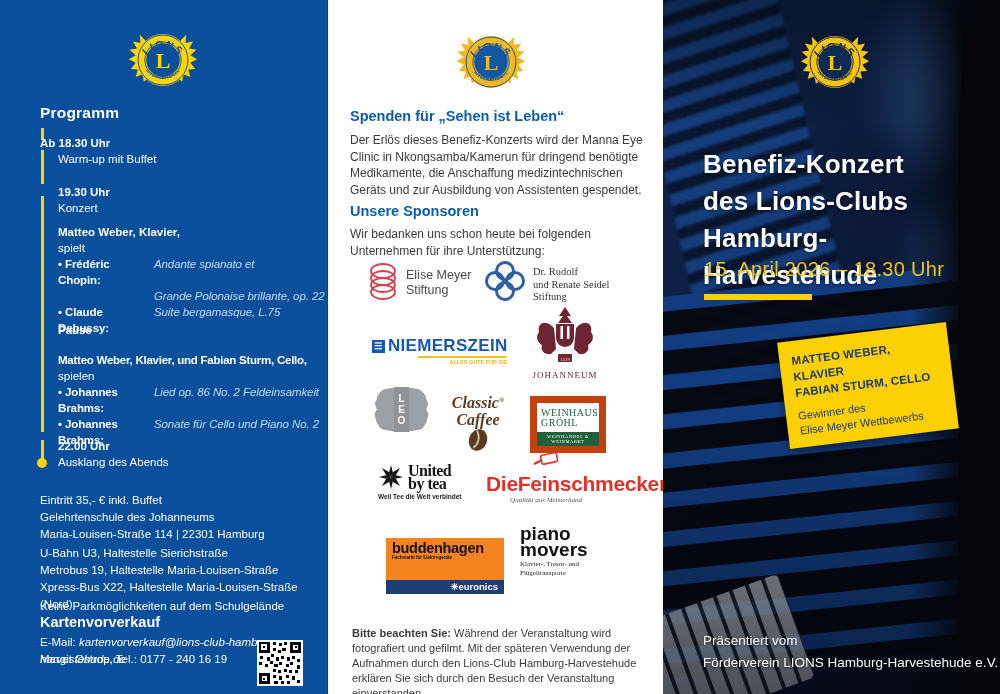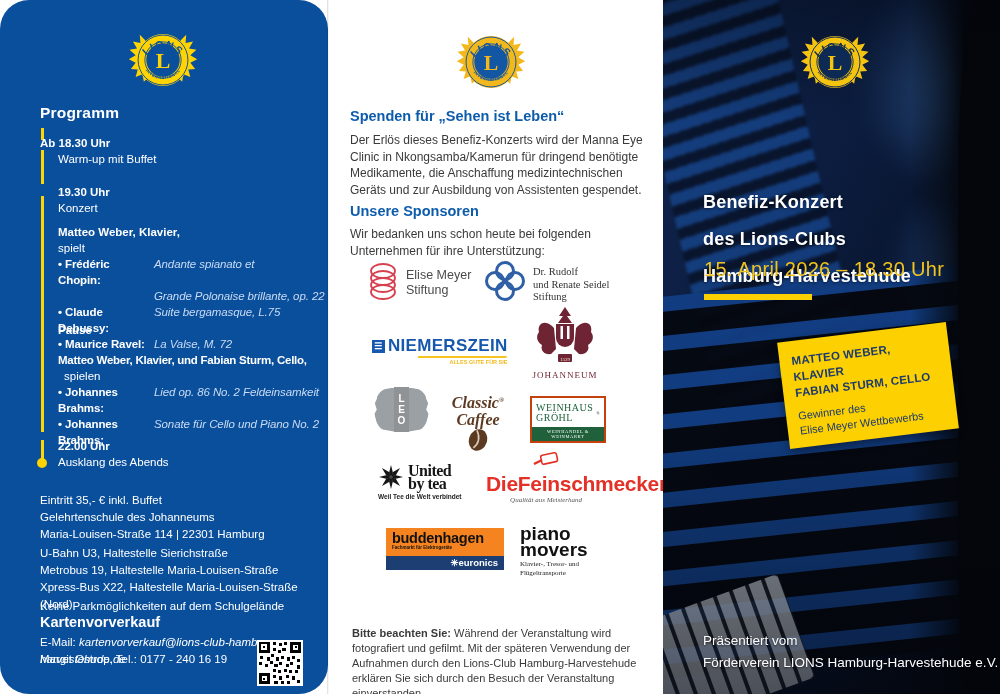--- a/index.html
+++ b/index.html
@@ -1,20 +1,20 @@
 <!DOCTYPE html>
 <html><head>
 <meta charset="utf-8">
 <style>
   * { margin:0; padding:0; box-sizing:border-box; }
   body { font-family:"Liberation Sans", sans-serif; background:#fff; }
   #stage { position:relative; width:1000px; height:694px; overflow:hidden; background:#fff; }
 
   .panel { position:absolute; top:0; height:694px; }
-  #panel-left  { left:0;   width:328px; background:#0a4f9c; color:#fff;border-radius:29px; }
+  #panel-left  { left:0;   width:328px; background:#0a4f9c; color:#fff; }
   #panel-mid   { left:328px; width:335px; background:#ffffff;border-radius:6px; }
   #panel-right { left:663px; width:337px; background:linear-gradient(115deg,#10244c 0%,#0c1d40 35%,#071125 70%,#03060e 100%); overflow:hidden; }
   .fold { position:absolute; top:0; left:327px; width:2px; height:694px; background:linear-gradient(90deg,rgba(0,0,0,.15),rgba(0,0,0,0)); z-index:5;}
 
   .abs { position:absolute; }
 
   
   .lions-logo { position:absolute; }
   .lg-top  { font:bold 15px "Liberation Sans",sans-serif; letter-spacing:2px; fill:var(--detail); }
   .lg-bot  { font:bold 6px "Liberation Sans",sans-serif; letter-spacing:.8px; fill:var(--detail); }
@@ -44,48 +44,48 @@
   .niem { color:#1558ad; font-weight:bold; font-size:17px; letter-spacing:.3px; display:flex; align-items:center; gap:3px;}
   .niem-menu { width:13px; height:13px; background:#1558ad; color:#fff; font-size:9px; line-height:13px; text-align:center; }
   .niem-tag { color:#f0b91c; font-size:5.5px; font-weight:bold; text-align:right; border-top:2px solid #f5c422; border-radius:0 0 60% 0/0 0 100% 0; padding-top:1px; margin-left:46px; }
   .joh-name { font-family:"Liberation Serif",serif; font-size:9px; letter-spacing:1px; color:#6e2433; text-align:center; }
   .leo-wrap { display:flex; align-items:center; justify-content:center; }
   .leo-bar { width:15px; background:#8f9396; color:#fff; font-weight:bold; font-size:10px; line-height:11px; text-align:center; word-break:break-all; padding:4px 0; border:2px solid #8f9396;}
   .leo-ear { width:20px; height:44px; background:#9aa0a4; }
   .leo-ear.l { border-radius:90% 0 0 90%/60% 0 0 60%; clip-path:polygon(0 8%,100% 0,100% 100%,0 92%,12% 78%,2% 60%,14% 50%,4% 36%,16% 24%); }
   .leo-ear.r { border-radius:0 90% 90% 0/0 60% 60% 0; clip-path:polygon(0 0,100% 8%,84% 24%,96% 36%,86% 50%,98% 60%,88% 78%,100% 92%,0 100%); }
   .classic { font-family:"Liberation Serif",serif; font-style:italic; font-weight:bold; color:#5c3a22; text-align:center; line-height:17px; font-size:16px; }
-  .groehl { width:76px; border:2px solid #c2410c; }
+  .groehl { width:76px; border:7px solid #c2410c; }
   .groehl-top { background:#fff; padding:3px 4px 2px; display:flex; gap:3px; align-items:center;}
   .groehl-name { font-family:"Liberation Serif",serif; color:#20613c; line-height:10px; font-size:10px; letter-spacing:.5px; }
   .groehl-band { background:#20613c; color:#fff; font-size:4.5px; letter-spacing:.6px; text-align:center; padding:2px 0; font-family:"Liberation Serif",serif; }
   .united { display:flex; gap:4px; align-items:center; }
   .united-name { font-family:"Liberation Serif",serif; font-weight:bold; color:#161616; font-size:16px; line-height:13px; letter-spacing:-.5px;}
   .united-tag { font-size:6.5px; font-weight:bold; color:#222; margin-top:3px; }
   .fs-name { color:#e33127; font-weight:bold; font-size:21px; letter-spacing:-.3px; }
   .fs-tag { font-family:"Liberation Serif",serif; font-style:italic; font-size:7px; color:#555; text-align:center; }
   .budd { width:118px; }
-  .budd-top { background:#f5831f; padding:3px 6px 6px; }
+  .budd-top { background:#f5831f; padding:3px 6px 20px;margin-top:10px; }
   .budd-name { font-weight:bold; font-size:14.5px; color:#111; letter-spacing:-.3px; line-height:14px;}
   .budd-sub { font-size:4.5px; font-weight:bold; color:#111; }
   .budd-band { background:#1c3e73; color:#fff; text-align:right; font-size:9.5px; font-weight:bold; padding:1px 6px 2px; }
   .pm-name { font-weight:bold; color:#111; font-size:19px; line-height:15.5px; letter-spacing:0; }
   .pm-sub { font-family:"Liberation Serif",serif; font-size:7px; color:#222; line-height:8.5px; margin-top:3px;}
 
   
   .ph { position:absolute; }
   .ph-keycol { left:6px; top:-30px; width:150px; height:430px; transform:rotate(-13deg); background:repeating-linear-gradient(175deg,#17478f 0 12px,#081226 12px 23px); border-radius:14px; opacity:.75; filter:blur(1.5px); }
   .ph-glow1 { left:180px; top:-50px; width:260px; height:260px; background:radial-gradient(circle,#35639f 0%,rgba(20,40,80,0) 65%); filter:blur(8px); opacity:.85;}
   .ph-glow2 { left:225px; top:150px; width:170px; height:230px; background:radial-gradient(circle,#2c5696 0%,rgba(10,20,50,0) 60%); filter:blur(10px); opacity:.8;}
   .ph-keys { left:-30px; top:282px; width:360px; height:380px; transform:rotate(-6deg); background:repeating-linear-gradient(180deg,#123e83 0 15px,#05080f 15px 39px); filter:blur(.6px); opacity:.95;}
   .ph-darkright { right:0; top:0; width:90px; height:694px; background:linear-gradient(90deg,rgba(3,6,12,0),#04070d 60%); }
   .ph-lid { right:0; top:0; width:42px; height:694px; background:#05070c; border-radius:45% 0 0 18%/28% 0 0 26%; opacity:.92;}
   .ph-wkeys { left:-12px; top:596px; width:150px; height:110px; transform:rotate(-20deg); background:repeating-linear-gradient(90deg,#c4cad2 0 13px,#1e2127 13px 17px); opacity:.75; border-radius:6px; filter:blur(.5px);}
   .ph-vig { inset:0; background:linear-gradient(180deg,rgba(2,4,10,.38) 0,rgba(0,0,0,0) 18%,rgba(0,0,0,0) 60%,rgba(2,4,10,.5) 100%); }
-  .rt-title { color:#fff; font-weight:bold; font-size:18px; line-height:37px; letter-spacing:.2px; text-shadow:0 1px 3px rgba(0,0,10,.5);margin-top:38px; }
+  .rt-title { color:#fff; font-weight:bold; font-size:26px; line-height:37px; letter-spacing:.2px; text-shadow:0 1px 3px rgba(0,0,10,.5); }
   .rt-date { color:#f2c31d; font-size:20px; letter-spacing:.3px; }
   .rt-bar { background:#fdd002; width:108px; height:6px; }
   .badge { width:170px; padding:12px 10px 10px 12px; background:#fdd002; transform:rotate(-7deg); box-shadow:0 3px 8px rgba(0,0,10,.45); color:#1c3a6e; }
   .badge-b { font-weight:bold; font-size:11.5px; line-height:16px; letter-spacing:.2px;}
   .badge-r { font-size:11px; line-height:14.5px; margin-top:8px;}
   .rt-pres { color:#fff; font-size:13.5px; line-height:22px; text-shadow:0 1px 2px rgba(0,0,10,.6);}
 </style>
 </head>
 <body>
 
@@ -134,30 +134,26 @@
         <span class="piece-work">Andante spianato et</span>
       </div>
       <div class="piece-row">
         <span class="piece-label"></span>
         <span class="piece-work">Grande Polonaise brillante, op. 22</span>
       </div>
       <div class="piece-row">
         <span class="piece-label">• Claude Debussy:</span>
         <span class="piece-work">Suite bergamasque, L.75</span>
       </div>
-      <div class="piece-row">
-        <span class="piece-label">• Maurice Ravel:</span>
-        <span class="piece-work">La Valse, M. 72</span>
-      </div>
     </div>
 
     <div class="abs lp lp-bold" style="left:58px;top:322px">Pause</div>
 
     <div class="abs lp lp-bold" style="left:58px;top:352px;width:270px;letter-spacing:-.25px">Matteo Weber, Klavier, und Fabian Sturm, Cello,</div>
-    <div class="abs lp" style="left:64px;top:368px">spielen</div>
+    <div class="abs lp" style="left:58px;top:368px">spielen</div>
 
     <div class="abs lp" style="left:58px;top:384px;width:268px">
       <div class="piece-row">
         <span class="piece-label">• Johannes Brahms:</span>
         <span class="piece-work">Lied op. 86 No. 2 Feldeinsamkeit</span>
       </div>
       <div class="piece-row">
         <span class="piece-label">• Johannes Brahms:</span>
         <span class="piece-work">Sonate für Cello und Piano No. 2</span>
       </div>

